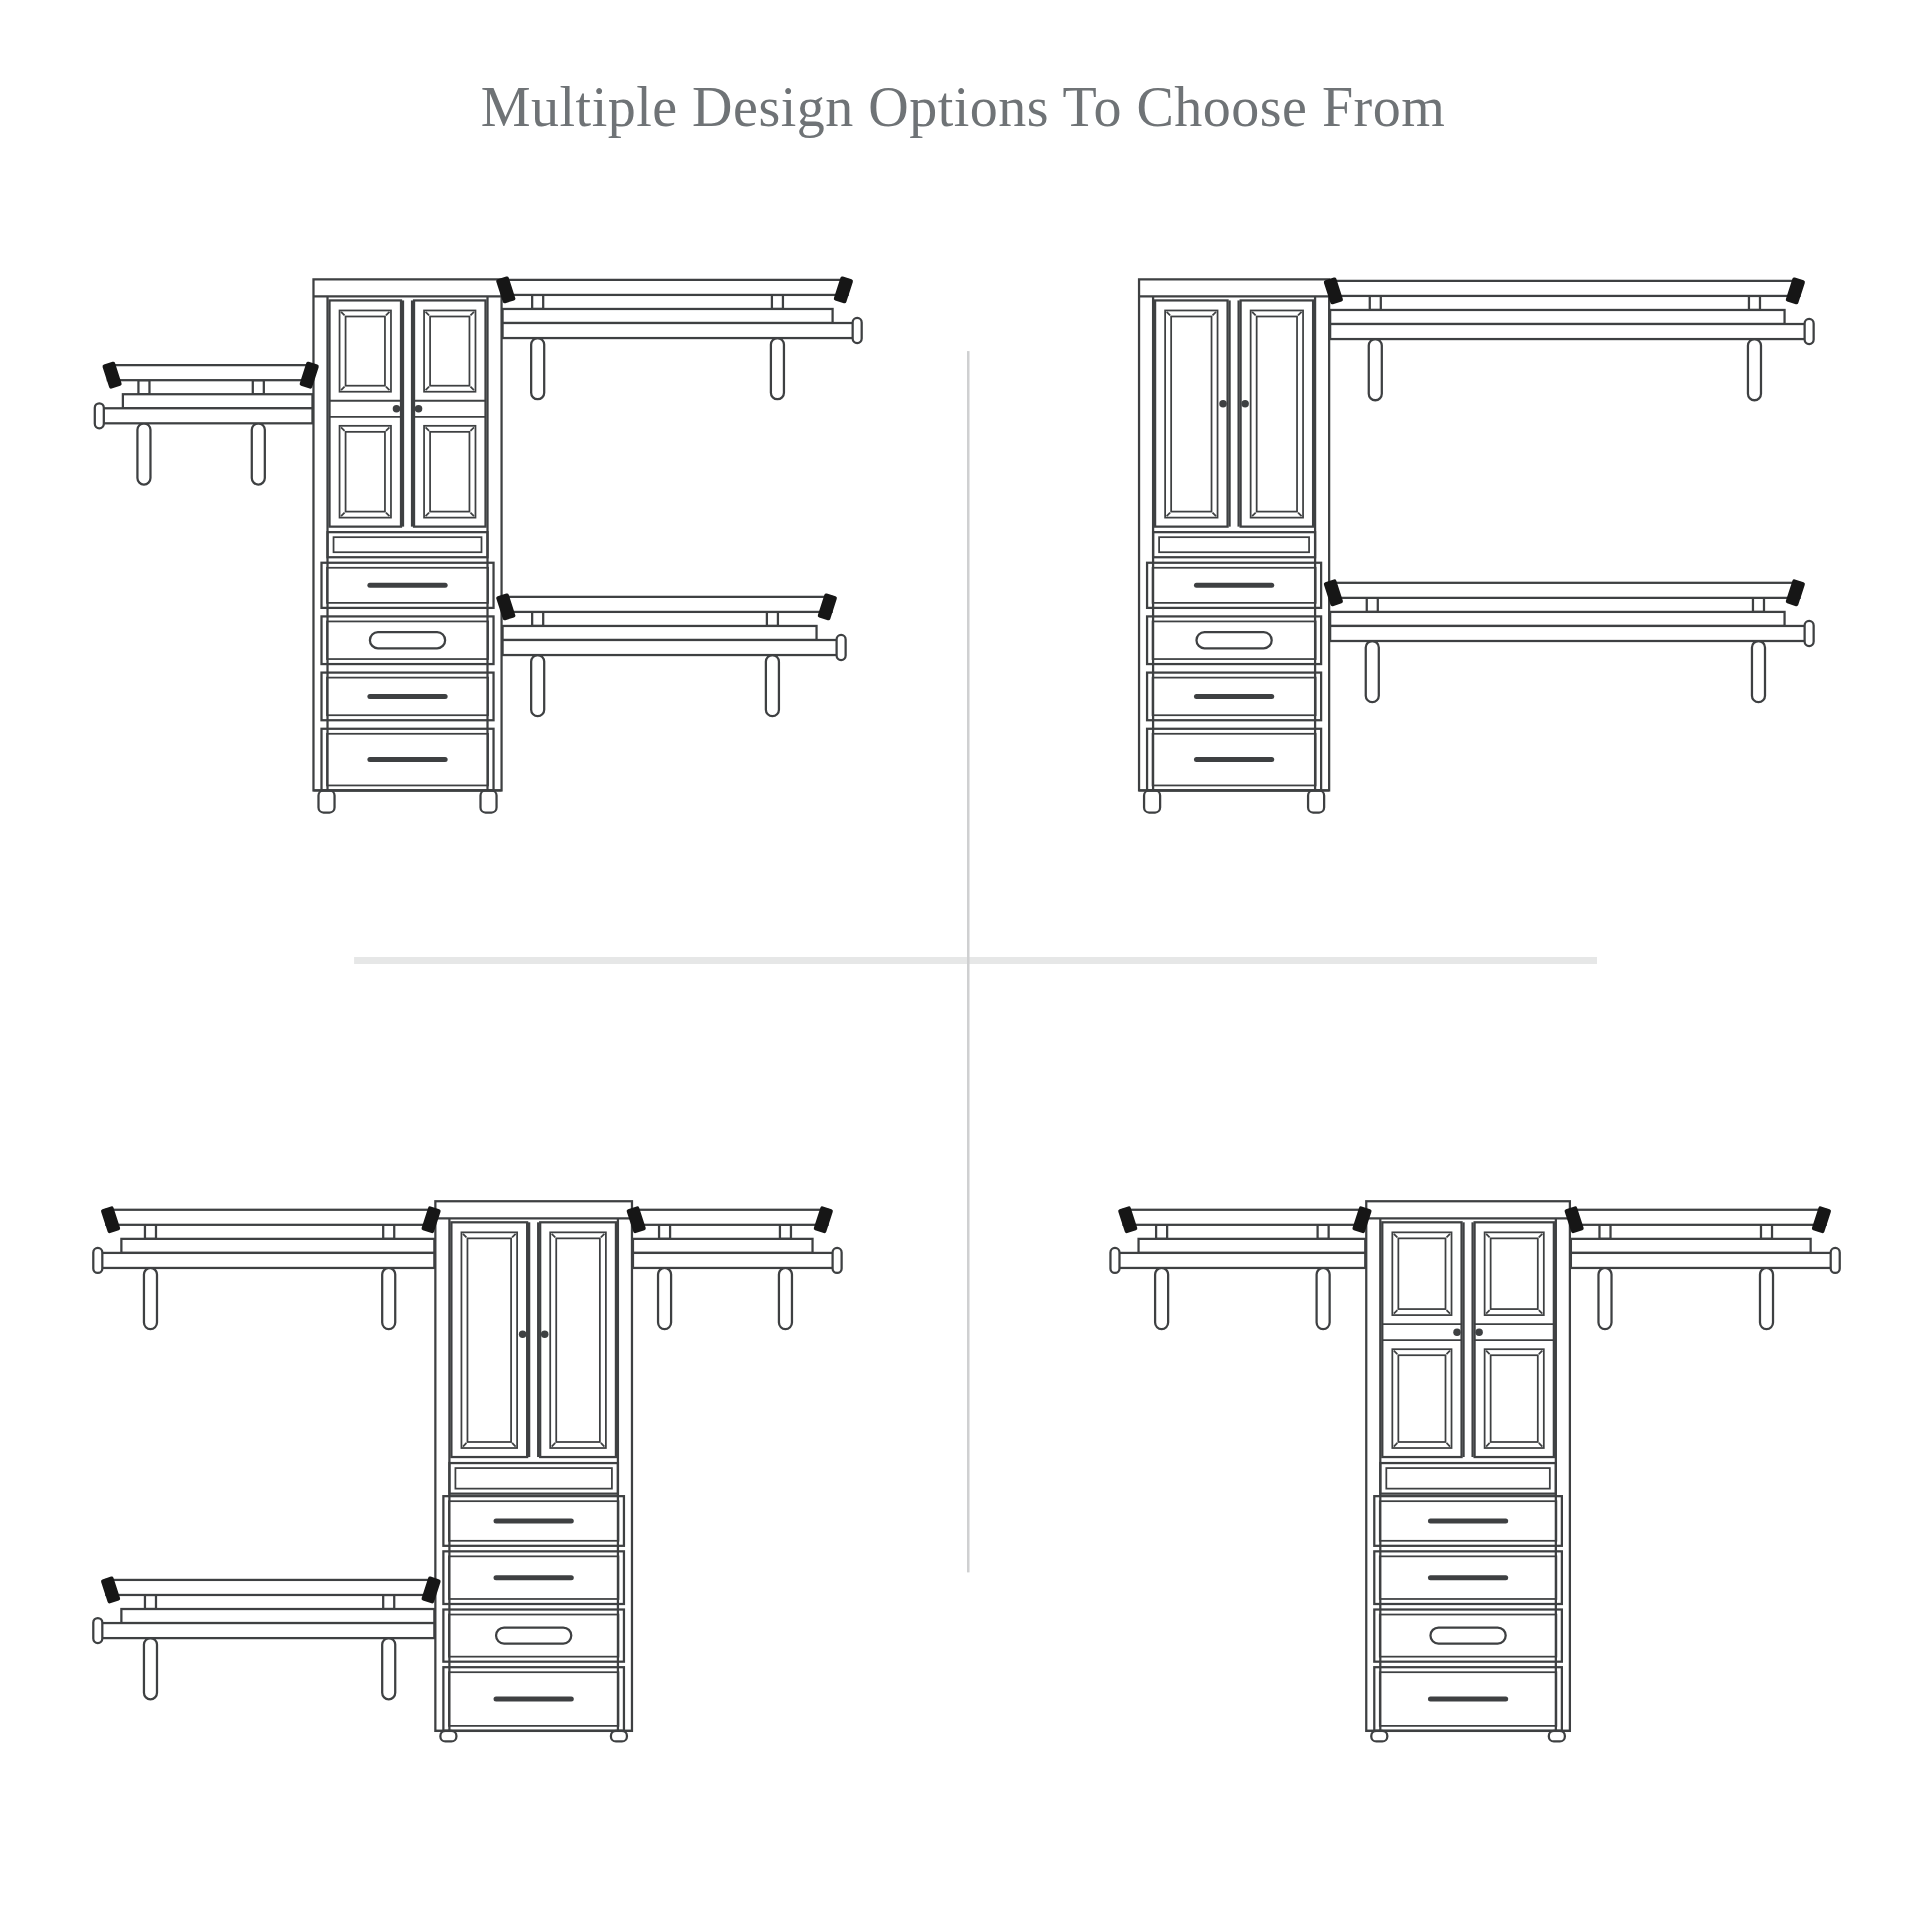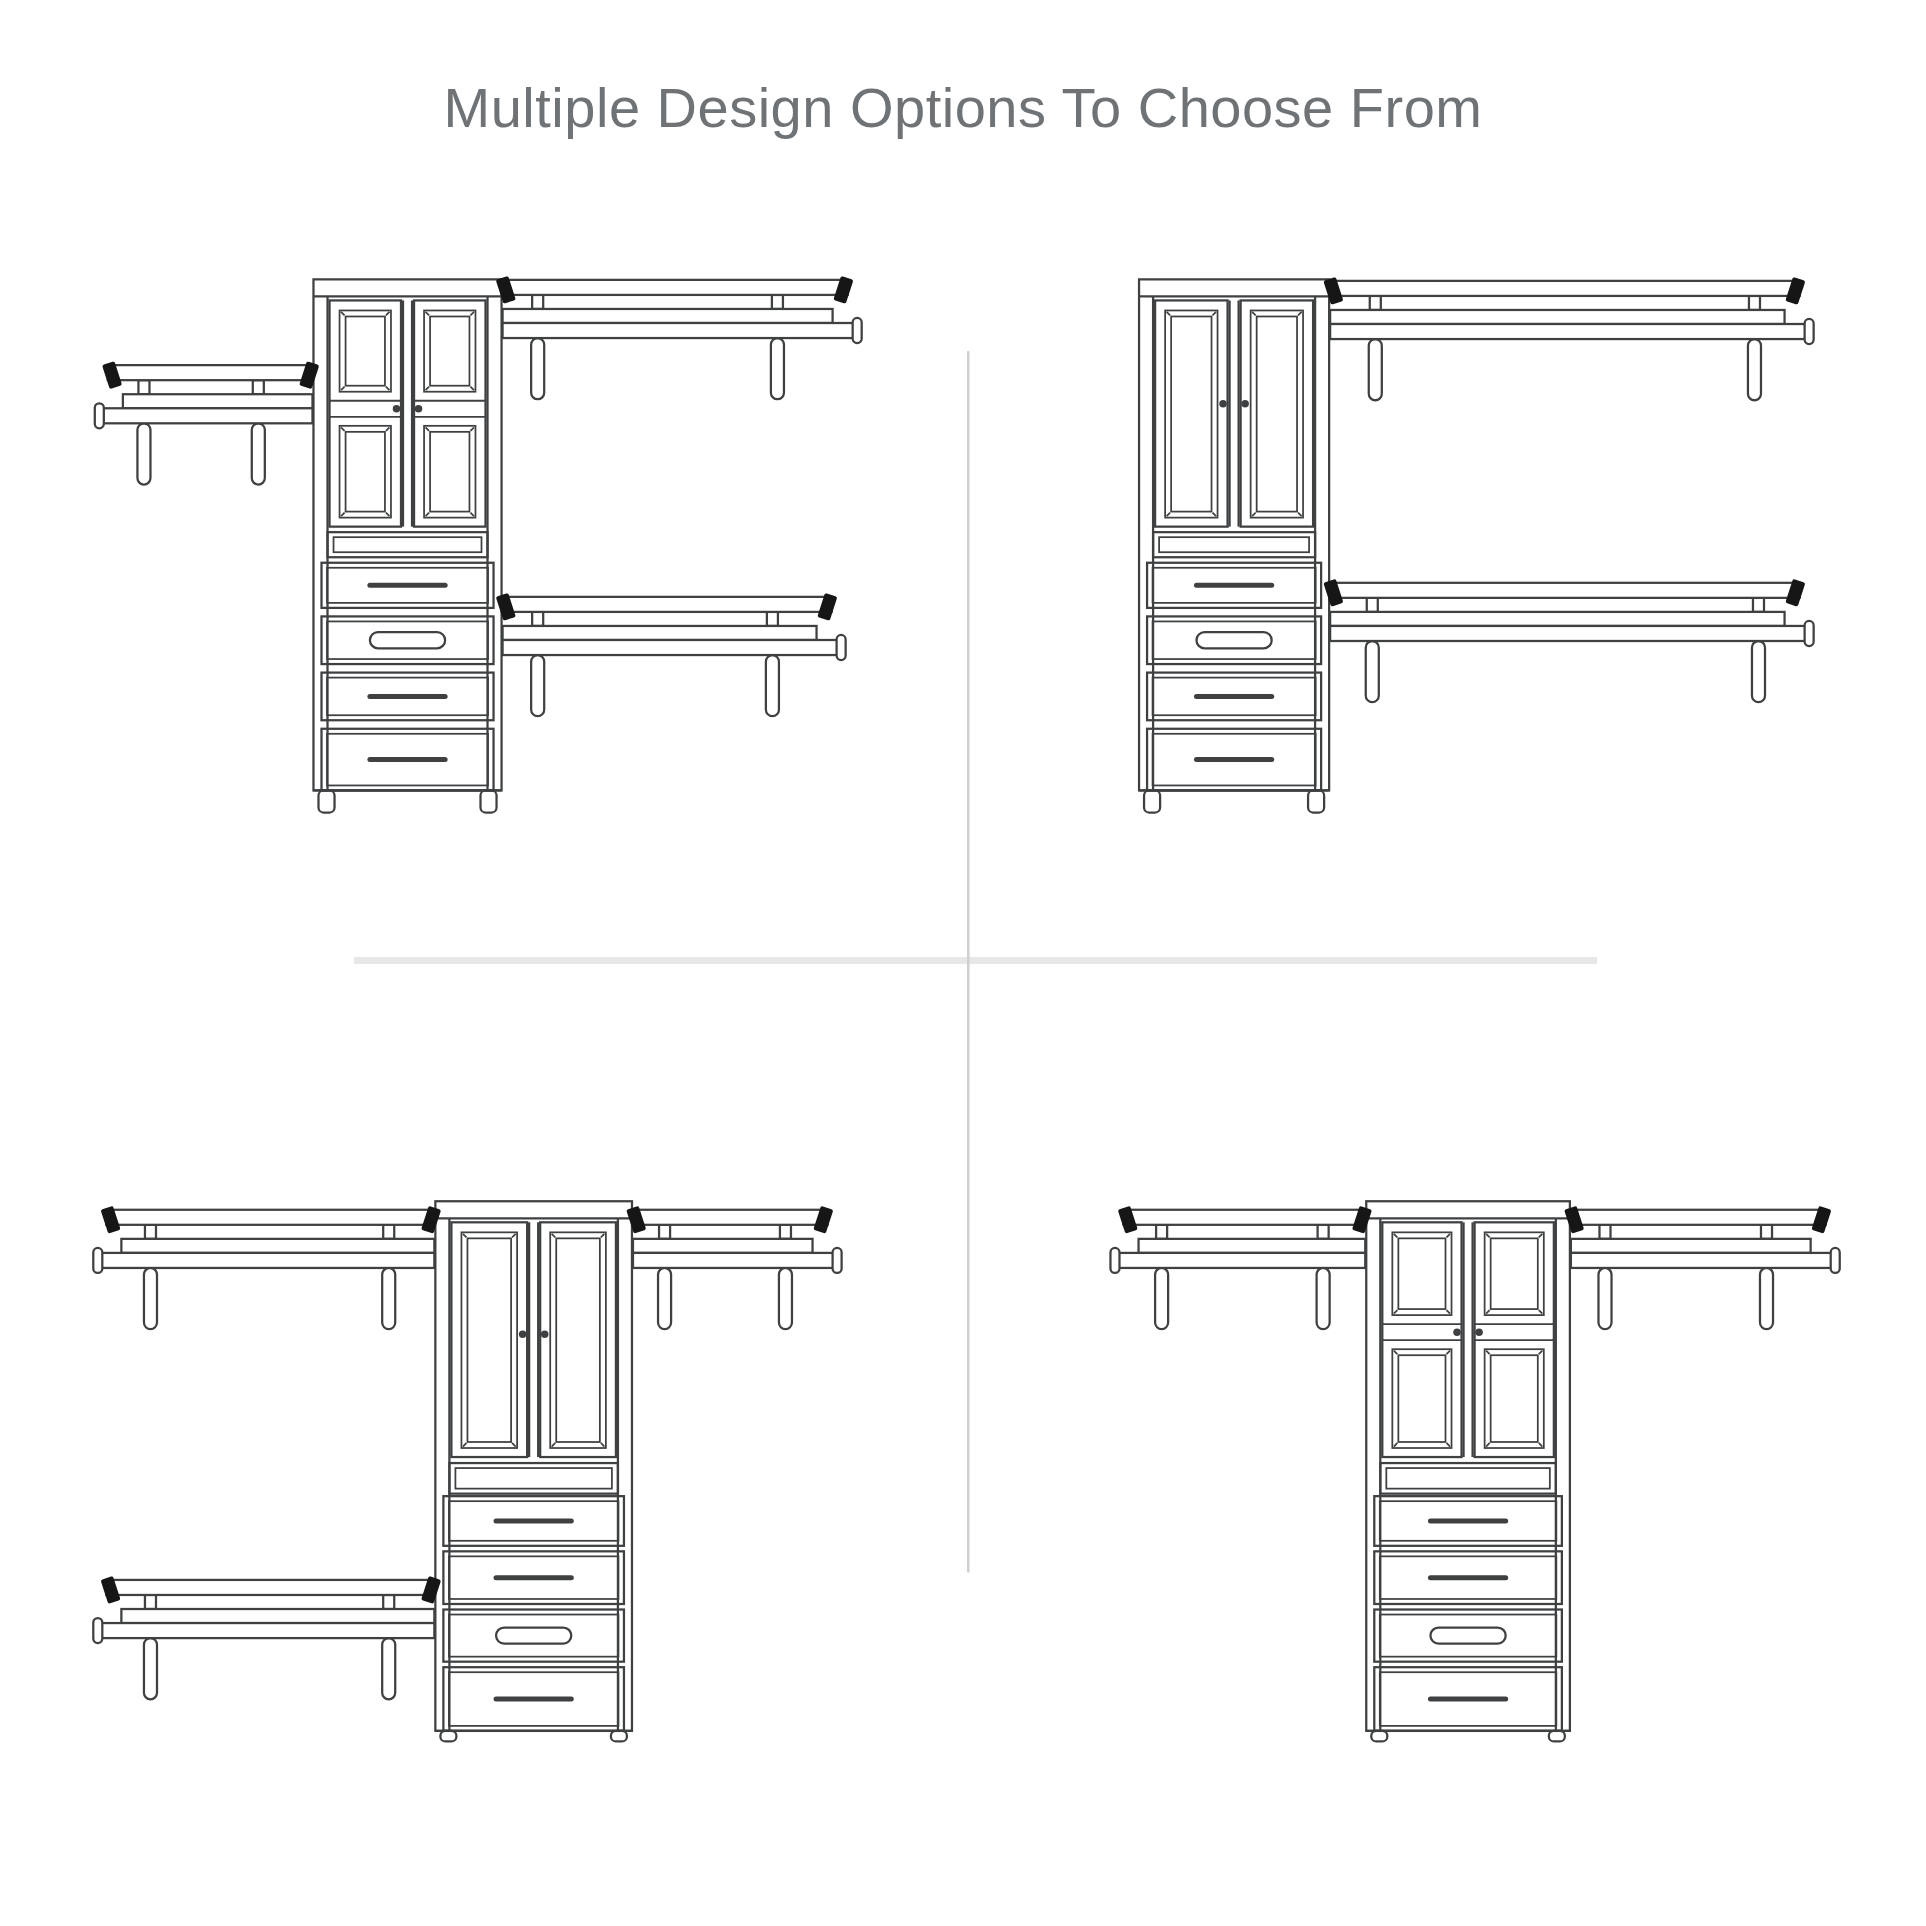--- a/index.html
+++ b/index.html
@@ -5,21 +5,21 @@
   html,body{margin:0;padding:0;}
   body{
     width:1926px;height:1926px;position:relative;overflow:hidden;
     background:#ffffff;
     font-family:"Liberation Serif", serif;
   }
   .canvas{position:absolute;inset:0;}
   .title{
     position:absolute;top:37px;left:0;right:0;
     text-align:center;
-    font-family:Liberation Sans, sans-serif;
+    font-family:Liberation Serif, serif;
     font-weight:400;
     font-size:56px;
     letter-spacing:0.5px;
     white-space:nowrap;
   }
   #art{position:absolute;left:0;top:0;width:1926px;height:1926px;display:block;}
 </style>
 </head>
 <body style="background: rgb(255, 255, 255);">
 

